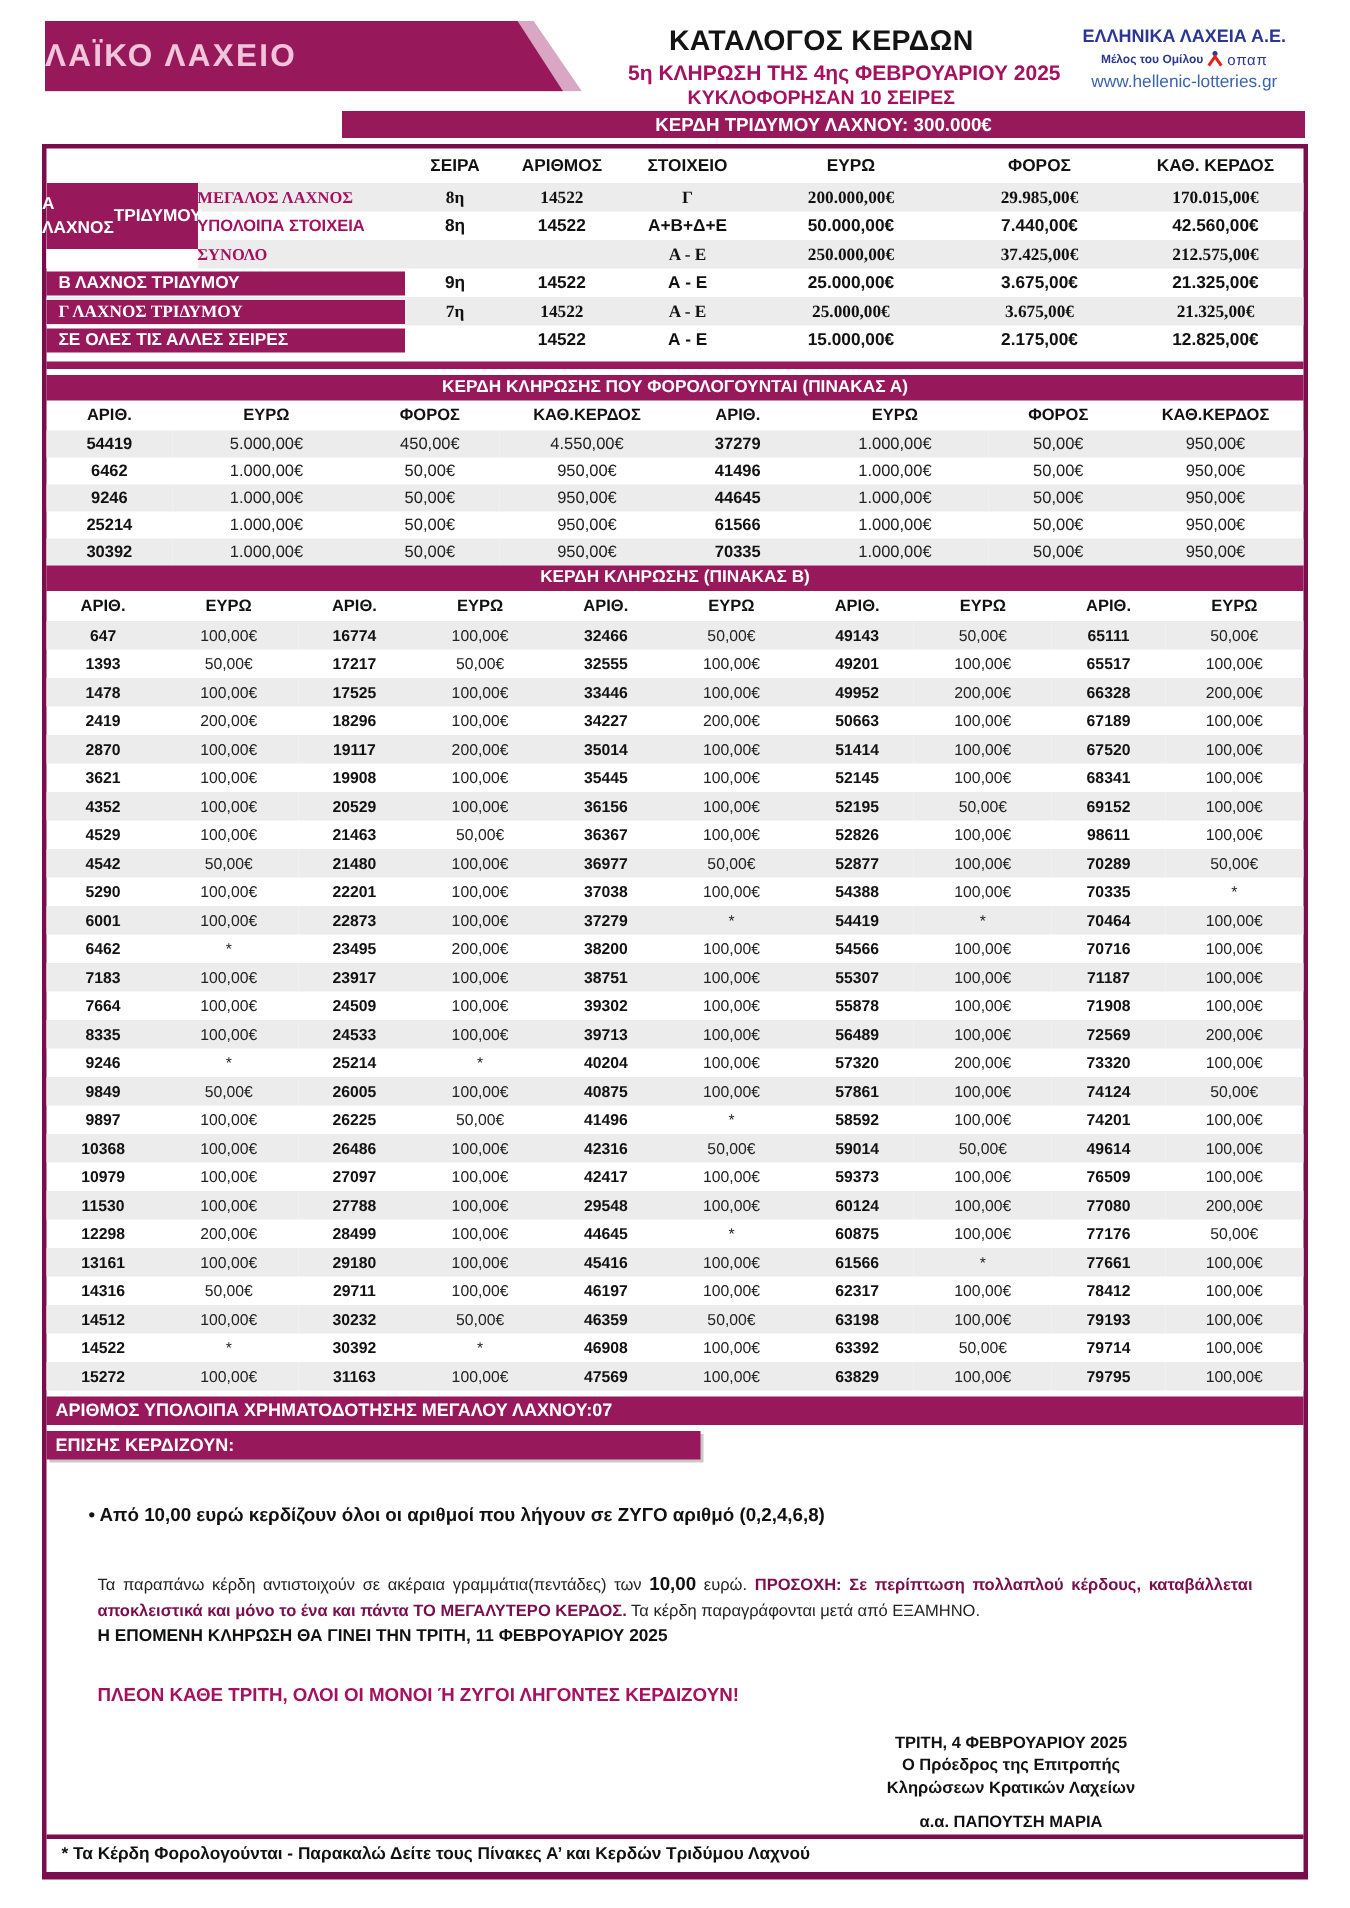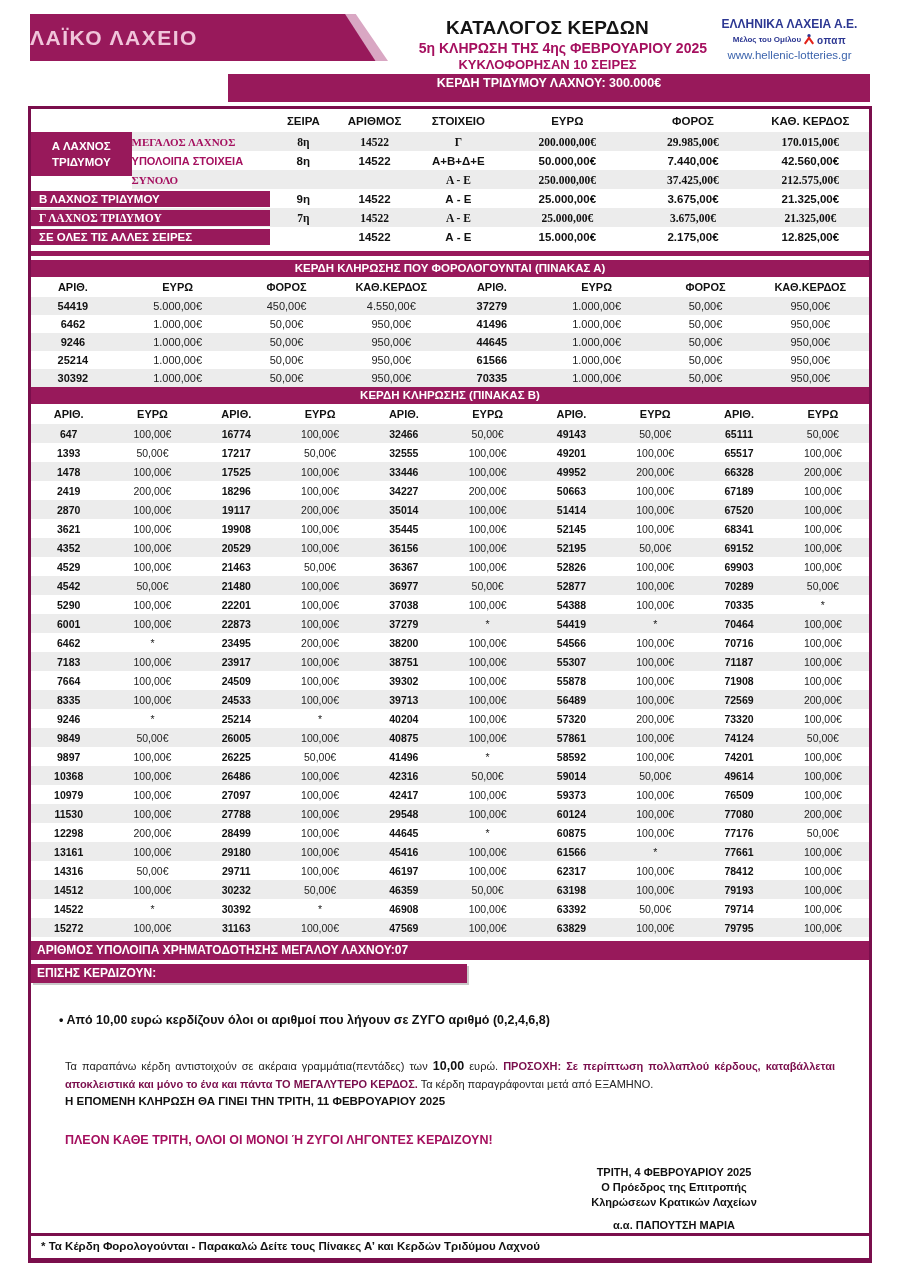--- a/index.html
+++ b/index.html
@@ -26,41 +26,41 @@
   .logo-dark span{font-size:21px;font-weight:800;
     letter-spacing:1.5px;color:#F0C4DA;}
   .header-center{flex:1;text-align:center;padding-top:2px;line-height:1.25;}
   .hc-title{font-size:19px;font-weight:800;color:#141414;letter-spacing:.2px;}
   .hc-sub1{font-size:14px;font-weight:800;color:var(--magenta-text);text-align:right;}
   .hc-sub2{font-size:13px;font-weight:800;color:var(--magenta-text);}
   .header-right{flex:0 0 165px;text-align:center;padding-top:3px;line-height:1.3;}
   .hr-company{font-size:12px;font-weight:800;color:var(--blue);}
   .hr-member{font-size:8px;font-weight:700;color:var(--blue);
     display:flex;align-items:center;justify-content:center;gap:2px;}
-  .hr-opap{font-size:10px;font-weight:700;color:var(--blue);letter-spacing:.5px;}
+  .hr-opap{font-size:10px;font-weight:400;color:var(--blue);letter-spacing:.5px;}
   .hr-site{font-size:11.5px;color:var(--blue-link);}
   
   .banner{margin:8px 30px 0 228px;background:var(--magenta);color:#fff;
-    text-align:center;font-size:12.5px;font-weight:800;height:28px;line-height:18px;}
+    text-align:center;font-size:12.5px;font-weight:800;height:18px;line-height:18px;}
   
   .main-box{margin:4px 28px 0 28px;border:3px solid var(--magenta-dark);
     border-bottom-width:5px;background:#fff;}
   
   .t-header,.t-row{display:grid;
     grid-template-columns:12% 17% 7% 10% 10% 16% 14% 14%;align-items:center;}
   .t-header{height:23px;font-weight:800;font-size:11.5px;text-align:center;}
   .t-header div{text-align:center;}
   .triple-body{position:relative;}
   .t-row{height:19px;font-size:11.5px;font-weight:700;text-align:center;}
   .t-row.gray{background:var(--row-gray);font-family:Liberation Serif, serif;}
   .t-row .c1{background:#fff;height:100%;}
   .sub-label{color:var(--magenta-text);font-weight:800;font-size:11px;text-align:left;}
   .groupA-box{position:absolute;left:0;top:0;width:12%;height:44px;
     background:var(--magenta);color:#fff;font-weight:800;font-size:11.5px;
-    display:flex;flex-direction:column;align-items:center;justify-content:center;
+    display:flex;align-items:center;justify-content:center;
     line-height:1.4;z-index:2;}
   .bar-label{grid-column:1/3;background:var(--magenta);color:#fff;font-weight:800;
     font-size:11.5px;text-align:left;padding-left:8px;height:16px;line-height:16px;
     margin:1.5px 4px 1.5px 0;}
   
   .sep{height:5px;background:var(--magenta);margin:5px 0 4px 0;}
   
   .sec-title{background:var(--magenta);color:#fff;text-align:center;
     font-size:11.5px;font-weight:700;height:17px;line-height:17px;}
   
@@ -403,21 +403,21 @@
         </tr>
         <tr>
           <td>4529</td>
           <td>100,00€</td>
           <td>21463</td>
           <td>50,00€</td>
           <td>36367</td>
           <td>100,00€</td>
           <td>52826</td>
           <td>100,00€</td>
-          <td>69903</td>
+          <td>98611</td>
           <td>100,00€</td>
         </tr>
         <tr>
           <td>4542</td>
           <td>50,00€</td>
           <td>21480</td>
           <td>100,00€</td>
           <td>36977</td>
           <td>50,00€</td>
           <td>52877</td>

